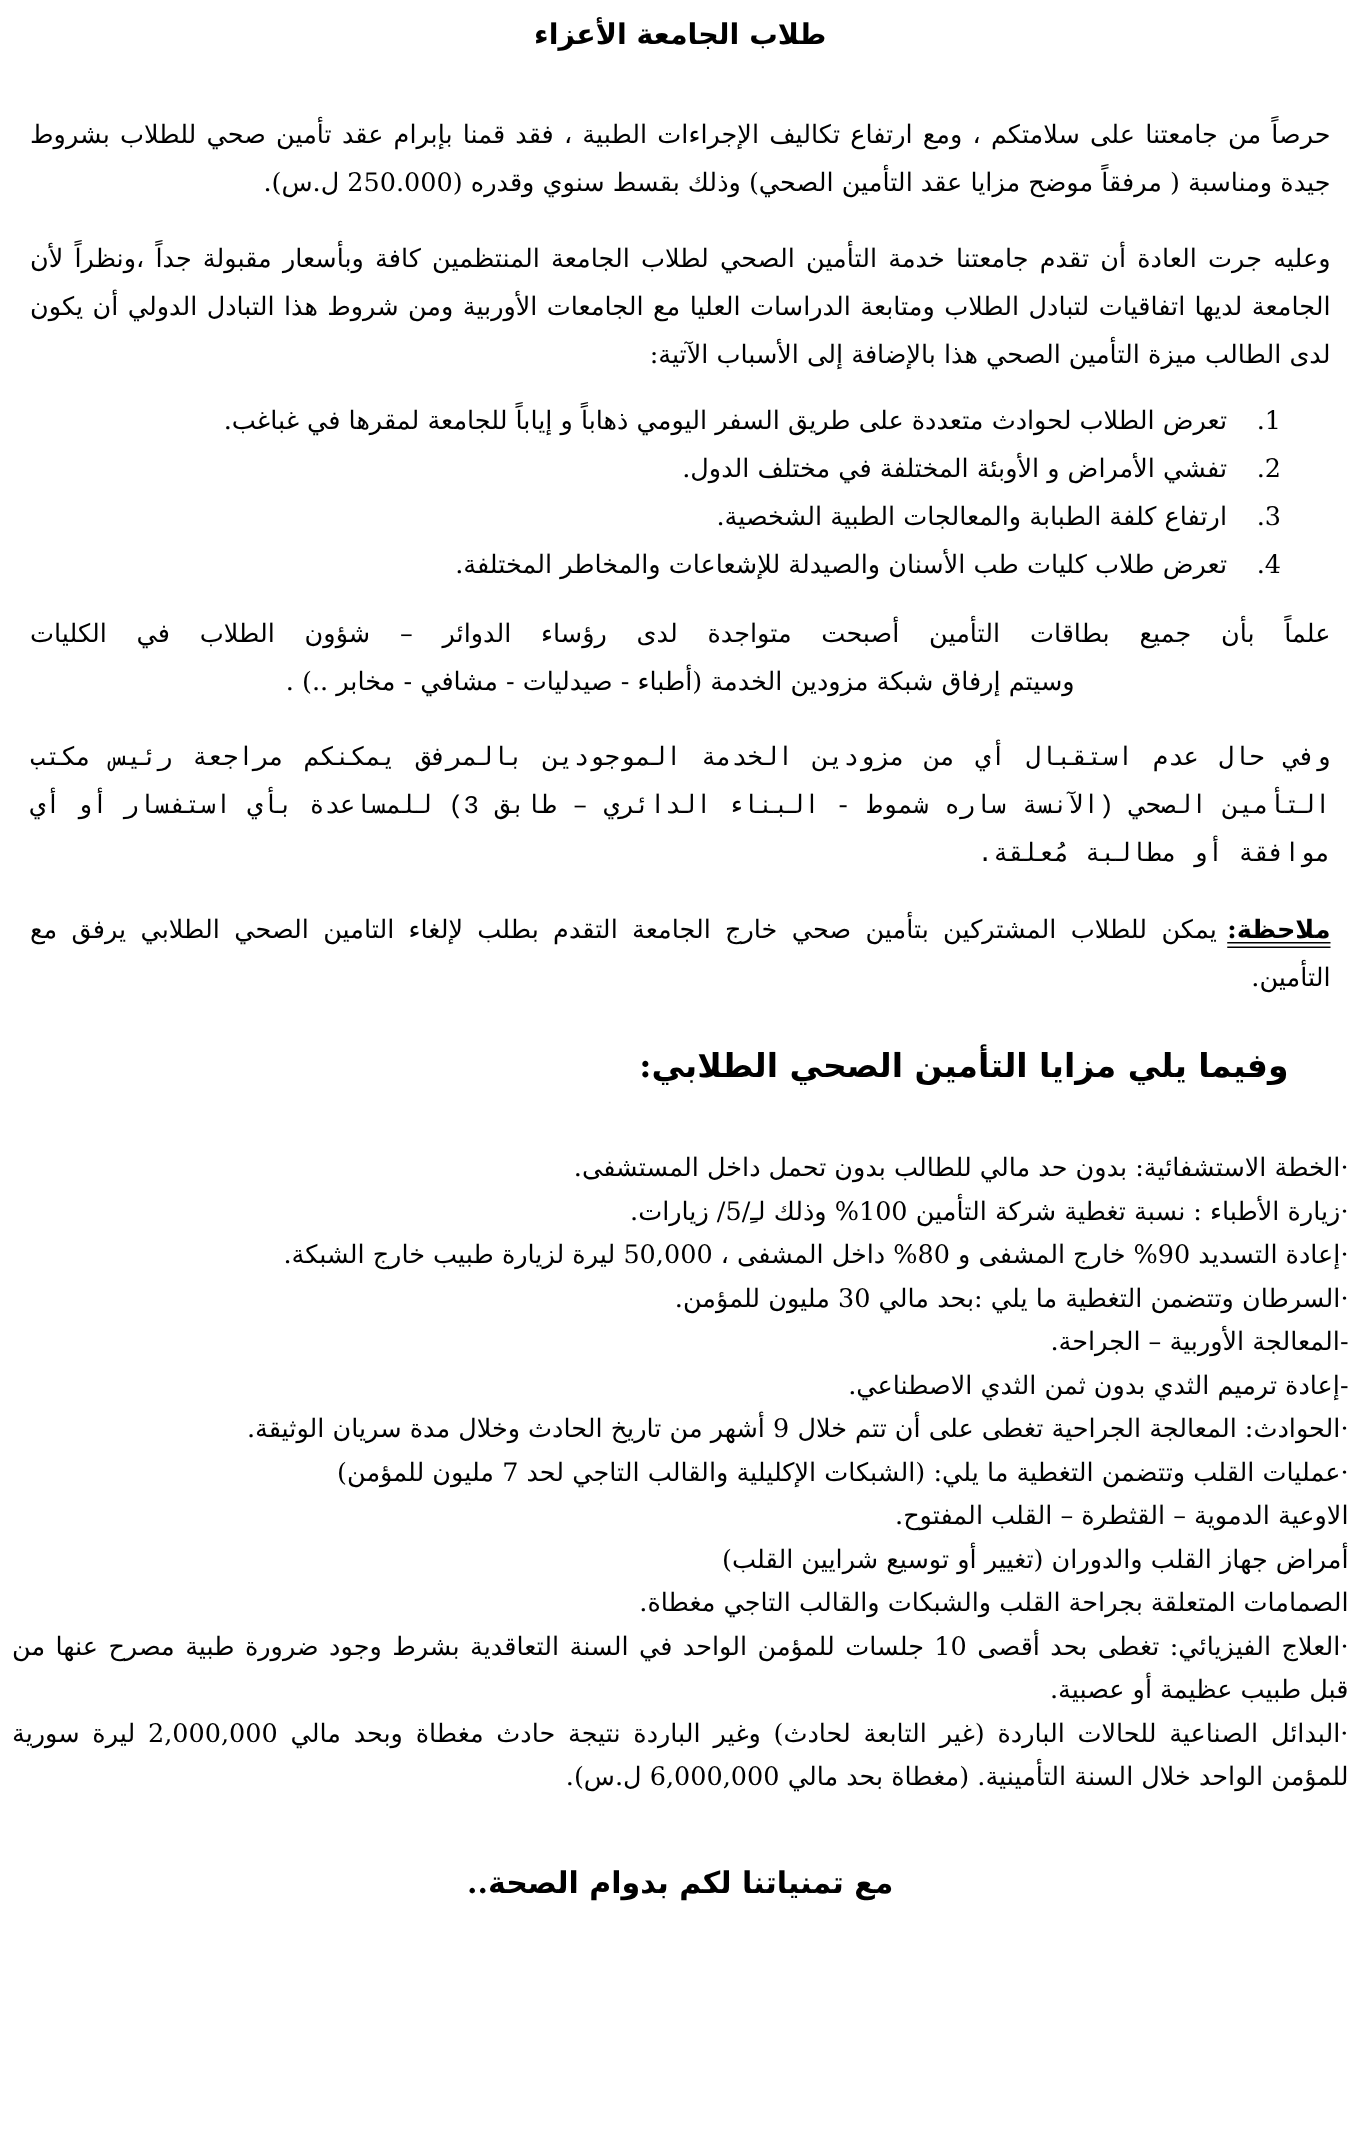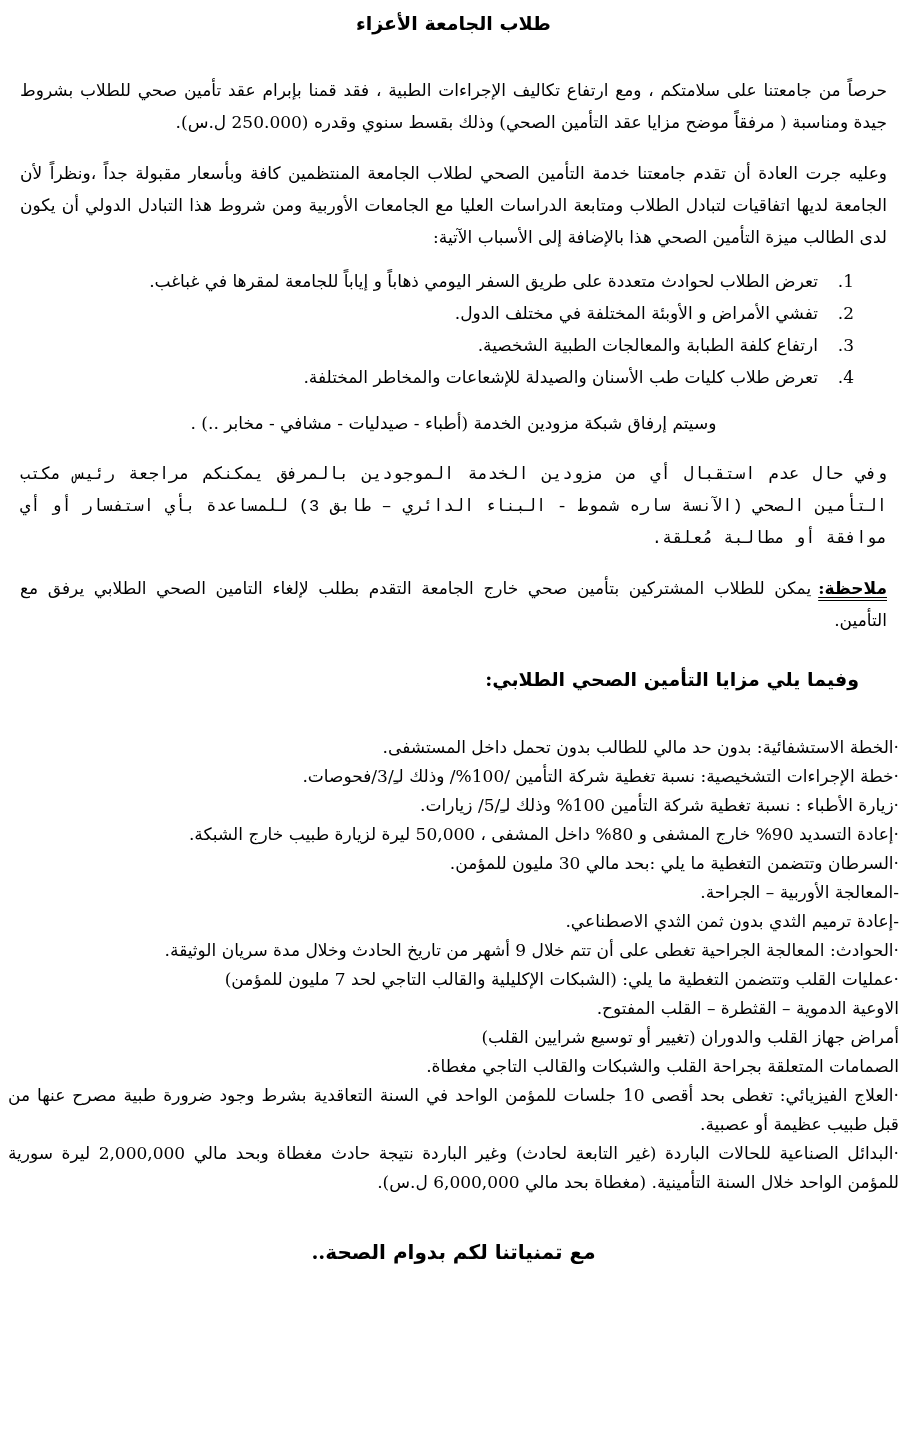--- a/index.html
+++ b/index.html
@@ -59,21 +59,21 @@
   .p-note    { margin-top: 17px; }
   .note-label {
     font-weight: bold;
     text-decoration: underline;
     text-decoration-style: double;
     text-underline-offset: 3px;
     margin-left: 7px;
   }
   .benefits-heading {
     margin: 28px 0 16px 0;
-    font-size: 19px;
+    font-size: 22px;
     font-weight: bold;
     text-align: right;
     padding-left: 38px;
     text-align: left;
     direction: rtl;
     line-height: 30px;
   }
   
   .benefits-heading { text-align: right; padding-left: 0; padding-right: 40px; }
   .benefits { margin-top: 39px; }
@@ -114,34 +114,34 @@
       <span class="num">3.</span>
       <span class="rtext">ارتفاع كلفة الطبابة والمعالجات الطبية الشخصية.</span>
     </div>
     <div class="reason">
       <span class="num">4.</span>
       <span class="rtext">تعرض طلاب كليات طب الأسنان والصيدلة للإشعاعات والمخاطر المختلفة.</span>
     </div>
   </div>
 
   <div class="para p-cards">
+    <span class="l1">علماً بأن جميع بطاقات التأمين أصبحت  متواجدة لدى رؤساء الدوائر – شؤون الطلاب في الكليات</span>
     <span class="l2">وسيتم إرفاق شبكة مزودين الخدمة (أطباء - صيدليات - مشافي - مخابر ..) .</span>
   </div>
 
   <p class="para p-contact">وفي حال عدم استقبال أي من مزودين الخدمة الموجودين بالمرفق يمكنكم مراجعة رئيس مكتب التأمين الصحي (الآنسة ساره شموط - البناء الدائري – طابق 3) للمساعدة بأي استفسار أو أي موافقة أو مطالبة مُعلقة.</p>
 
   <p class="para p-note">
     <span class="note-label">ملاحظة:</span><span>يمكن للطلاب المشتركين بتأمين صحي خارج الجامعة التقدم بطلب لإلغاء التامين الصحي الطلابي يرفق مع التأمين.</span>
   </p>
 
   <h2 class="benefits-heading">وفيما يلي مزايا التأمين الصحي الطلابي:</h2>
 
   <div class="benefits">
     <div class="benefit"><span class="b">·</span><span>الخطة الاستشفائية: بدون حد مالي للطالب بدون تحمل داخل المستشفى.</span></div>
-    <div class="benefit"><span class="b">·</span><span>خطة الإجراءات التشخيصية: نسبة تغطية شركة التأمين /100%/ وذلك لـِ/3/فحوصات.</span></div>
     <div class="benefit"><span class="b">·</span><span>زيارة الأطباء : نسبة تغطية شركة التأمين 100% وذلك لـِ/5/ زيارات.</span></div>
     <div class="benefit"><span class="b">·</span><span>إعادة التسديد 90% خارج المشفى و 80% داخل المشفى ، 50,000 ليرة لزيارة طبيب خارج الشبكة.</span></div>
     <div class="benefit"><span class="b">·</span><span>السرطان وتتضمن التغطية ما يلي :بحد مالي 30 مليون للمؤمن.</span></div>
     <div class="benefit"><span class="b">-</span><span>المعالجة الأوربية – الجراحة.</span></div>
     <div class="benefit"><span class="b">-</span><span>إعادة ترميم الثدي بدون ثمن الثدي الاصطناعي.</span></div>
     <div class="benefit"><span class="b">·</span><span>الحوادث: المعالجة الجراحية تغطى على أن تتم خلال 9 أشهر من تاريخ الحادث وخلال مدة سريان الوثيقة.</span></div>
     <div class="benefit"><span class="b">·</span><span>عمليات القلب وتتضمن التغطية ما يلي: (الشبكات الإكليلية والقالب التاجي لحد 7 مليون للمؤمن)</span></div>
     <div class="benefit"><span class="b"></span><span>الاوعية الدموية – القثطرة – القلب المفتوح.</span></div>
     <div class="benefit"><span class="b"></span><span>أمراض جهاز القلب والدوران (تغيير أو توسيع شرايين القلب)</span></div>
     <div class="benefit"><span class="b"></span><span>الصمامات المتعلقة بجراحة القلب والشبكات والقالب التاجي مغطاة.</span></div>

